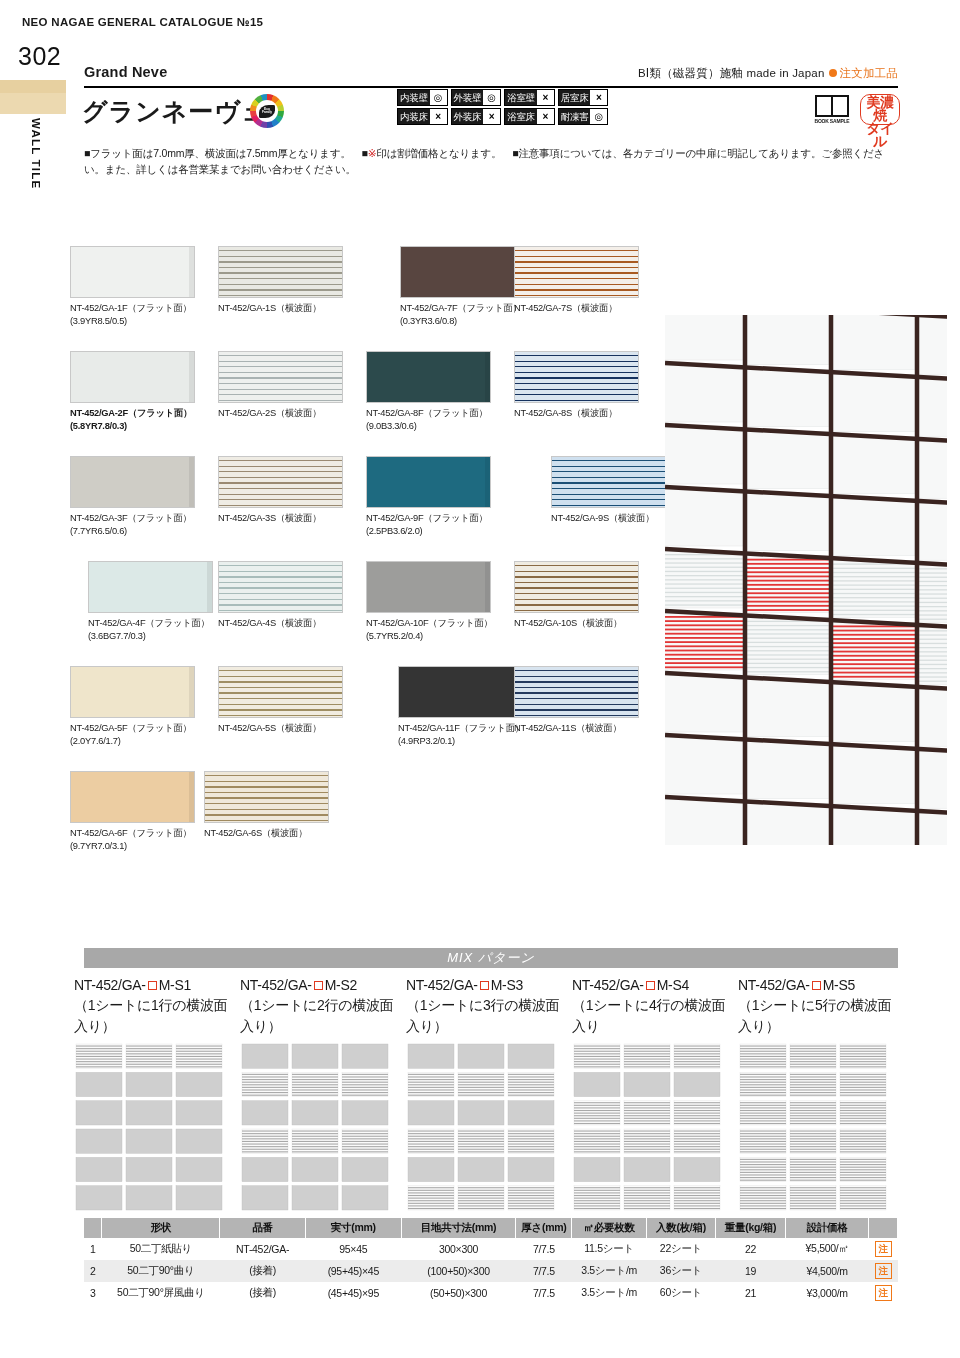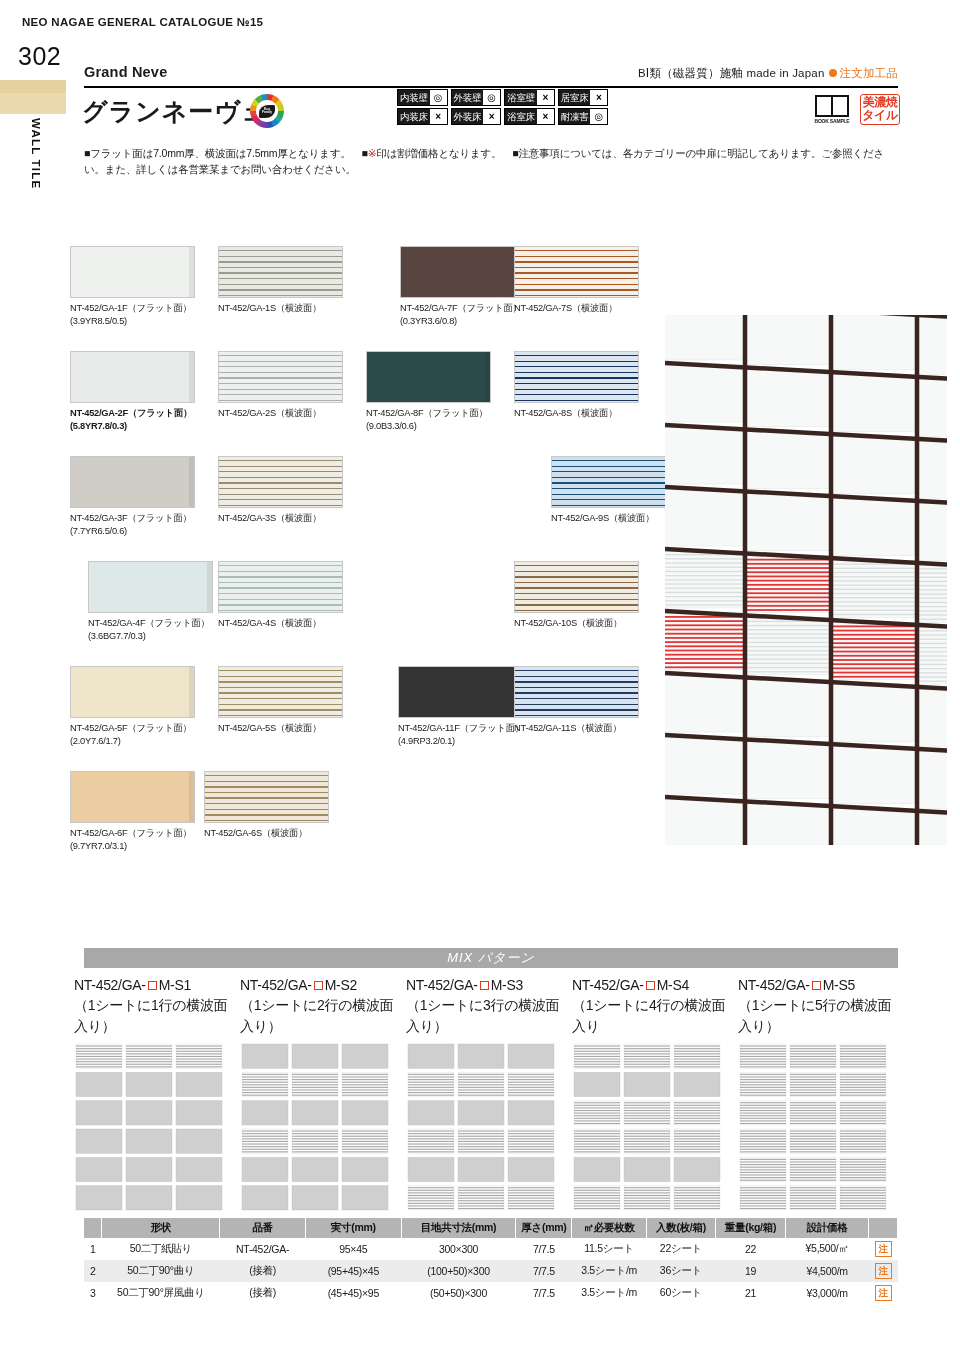--- a/index.html
+++ b/index.html
@@ -41,21 +41,21 @@
   .specrow{display:flex;gap:3px;}
   .scell{display:flex;border:1px solid #000;height:15px;}
   .scell .lab{background:#1a1a1a;color:#fff;font-size:9.5px;line-height:15px;padding:0 2px;letter-spacing:-.3px;}
   .scell .val{background:#fff;color:#000;font-size:10px;line-height:15px;width:17px;text-align:center;font-weight:bold;}
   
   .booksample{position:absolute;left:812px;top:95px;width:40px;text-align:center;}
   .bs-ico{width:34px;height:22px;margin:0 auto;border:2px solid #111;box-sizing:border-box;
     background:linear-gradient(90deg,#fff 0 46%,#111 46% 54%,#fff 54% 100%);}
   .bs-txt{font-size:5px;font-weight:bold;letter-spacing:-.2px;margin-top:1px;}
   .mino{position:absolute;left:860px;top:94px;width:38px;height:28px;border:1.5px solid #e03a20;
-    border-radius:3px;color:#e03a20;font-size:12px;font-weight:bold;text-align:center;
+    border-radius:10px;color:#e03a20;font-size:14px;font-weight:bold;text-align:center;
     line-height:13px;padding-top:1px;letter-spacing:-.5px;}
   
   .notes{position:absolute;left:84px;top:145px;width:820px;font-size:10.5px;line-height:1.55;letter-spacing:-.2px;}
   .notes .kome{color:#d02020;}
   
   .swatch-grid{position:absolute;left:70px;top:246px;width:590px;}
   .srow{position:relative;height:105px;}
   .scellw{position:absolute;width:140px;}
   .tile{width:125px;height:52px;border:1px solid #c8c8c8;box-sizing:border-box;position:relative;overflow:hidden;}
   .tile.flat::after{content:"";position:absolute;right:0;top:0;width:5px;height:100%;
@@ -206,34 +206,44 @@
     <div class="srow">
       <div class="scellw" style="left: 0px;">
         <div class="tile flat" style="background: rgb(207, 205, 198);"></div>
         <div class="tlabel">NT-452/GA-3F（フラット面）
 (7.7YR6.5/0.6)</div>
       </div>
       <div class="scellw" style="left: 148px;">
         <div class="tile" style="background: repeating-linear-gradient(rgb(239, 236, 228) 0px, rgb(239, 236, 228) 3px, rgb(154, 138, 114) 3px, rgb(154, 138, 114) 4.3px, rgb(239, 236, 228) 4.3px, rgb(239, 236, 228) 5.6px);"></div>
         <div class="tlabel">NT-452/GA-3S（横波面）</div>
       </div>
+      <div class="scellw" style="left: 296px;">
+        <div class="tile flat" style="background: rgb(30, 106, 128);"></div>
+        <div class="tlabel">NT-452/GA-9F（フラット面）
+(2.5PB3.6/2.0)</div>
+      </div>
       <div class="scellw" style="left: 441px; margin-left: 40px;">
         <div class="tile" style="background: repeating-linear-gradient(rgb(207, 224, 239) 0px, rgb(207, 224, 239) 3px, rgb(27, 79, 118) 3px, rgb(27, 79, 118) 4.3px, rgb(207, 224, 239) 4.3px, rgb(207, 224, 239) 5.6px);"></div>
         <div class="tlabel">NT-452/GA-9S（横波面）</div>
       </div>
     </div>
     <div class="srow">
       <div class="scellw" style="left: 0px; padding-left: 18px;">
         <div class="tile flat" style="background: rgb(220, 233, 231);"></div>
         <div class="tlabel">NT-452/GA-4F（フラット面）
 (3.6BG7.7/0.3)</div>
       </div>
       <div class="scellw" style="left: 148px;">
         <div class="tile" style="background: repeating-linear-gradient(rgb(234, 240, 238) 0px, rgb(234, 240, 238) 3px, rgb(168, 188, 186) 3px, rgb(168, 188, 186) 4.3px, rgb(234, 240, 238) 4.3px, rgb(234, 240, 238) 5.6px);"></div>
         <div class="tlabel">NT-452/GA-4S（横波面）</div>
+      </div>
+      <div class="scellw" style="left: 296px;">
+        <div class="tile flat" style="background: rgb(157, 157, 155);"></div>
+        <div class="tlabel">NT-452/GA-10F（フラット面）
+(5.7YR5.2/0.4)</div>
       </div>
       <div class="scellw" style="left: 444px;">
         <div class="tile" style="background: repeating-linear-gradient(rgb(240, 236, 226) 0px, rgb(240, 236, 226) 3px, rgb(138, 106, 68) 3px, rgb(138, 106, 68) 4.3px, rgb(240, 236, 226) 4.3px, rgb(240, 236, 226) 5.6px);"></div>
         <div class="tlabel">NT-452/GA-10S（横波面）</div>
       </div>
     </div>
     <div class="srow">
       <div class="scellw" style="left: 0px;">
         <div class="tile flat" style="background: rgb(239, 229, 203);"></div>
         <div class="tlabel">NT-452/GA-5F（フラット面）

